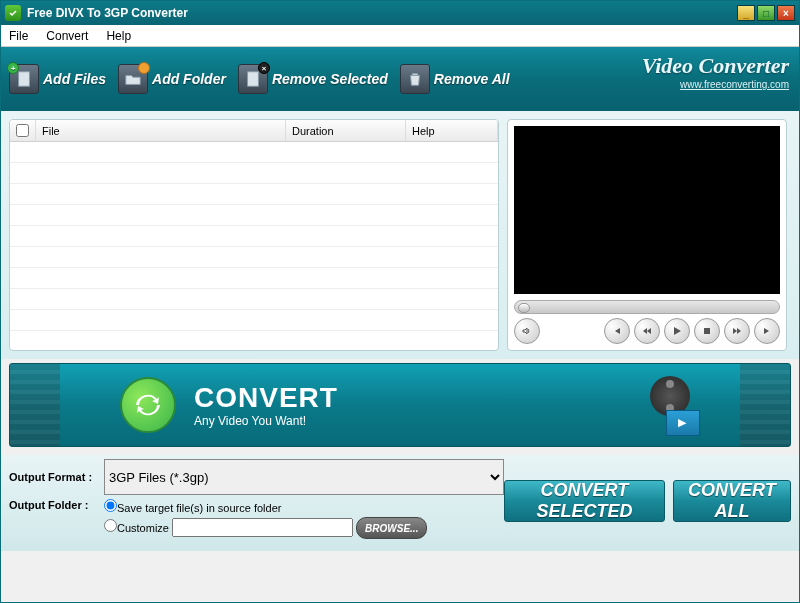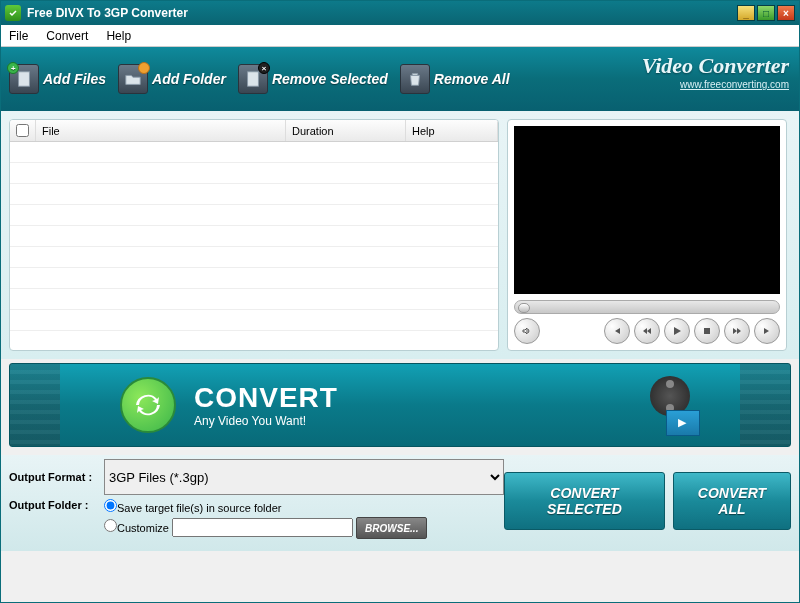--- a/index.html
+++ b/index.html
@@ -51,23 +51,23 @@
 .filmicon .reel::after{bottom:4px;left:16px;}
 .filmicon .clap{position:absolute;bottom:0;right:0;width:34px;height:26px;background:linear-gradient(#2a9fd6,#1a7aaa);border:1px solid #0a5a88;}
 .filmicon .clap::before{content:'▶';position:absolute;top:5px;left:11px;color:#fff;font-size:11px;}
 .filmstrip{position:absolute;left:0;top:0;bottom:0;width:50px;background:repeating-linear-gradient(to bottom,#333 0 6px,#555 6px 10px);opacity:.3;}
 .filmstrip.right{left:auto;right:0;}
 .bottom { padding: 4px 8px 8px; background: linear-gradient(#e8f4f6,#d0e8ea); display: flex; }
 .outputs { flex: 1; font-size: 11px; }
 .outrow { display: flex; align-items: center; margin-bottom: 4px; }
 .outrow .lbl { font-weight: bold; width: 95px; }
 .outrow select { flex:0 0 400px; height: 36px; font-size: 13px; border:1px solid #888;}
-.browsebtn { height: 22px; padding: 0 8px; background: linear-gradient(#888,#555); color: #fff; border: 1px solid #444; font-size: 10px; font-style: italic; font-weight:bold; cursor: pointer; border-radius:2px;}
+.browsebtn { height: 22px; padding: 0 8px; background: linear-gradient(#888,#555); color: #fff; border: 1px solid #444; font-size: 10px; font-style: italic; font-weight:bold; cursor: pointer; border-radius:10px;}
 .actionbtns { display: flex; gap: 8px; align-items: center; }
-.actbtn { height: 58px; padding: 0 14px; background: linear-gradient(#3fb8c8,#1a8a9a 50%,#0f7080); border: 1px solid #0a5a66; border-radius: 3px; color: #fff; font-size: 14px; font-weight: bold; font-style: italic; cursor: pointer; text-shadow: 0 1px 1px rgba(0,0,0,.5); display:flex;align-items:center;}
+.actbtn { height: 42px; padding: 0 14px; background: linear-gradient(#3fb8c8,#1a8a9a 50%,#0f7080); border: 1px solid #0a5a66; border-radius: 3px; color: #fff; font-size: 18px; font-weight: bold; font-style: italic; cursor: pointer; text-shadow: 0 1px 1px rgba(0,0,0,.5); display:flex;align-items:center;}
 .folderradios{display:flex;flex-direction:column;gap:3px;}
 </style>
 </head>
 <body>
 
 <div class="titlebar">
   <div class="icon">
       <svg viewBox="0 0 10 10">
         <path d="M2 5l2 2 4-4" stroke="#fff" stroke-width="1.5" fill="none"></path>
       </svg>

